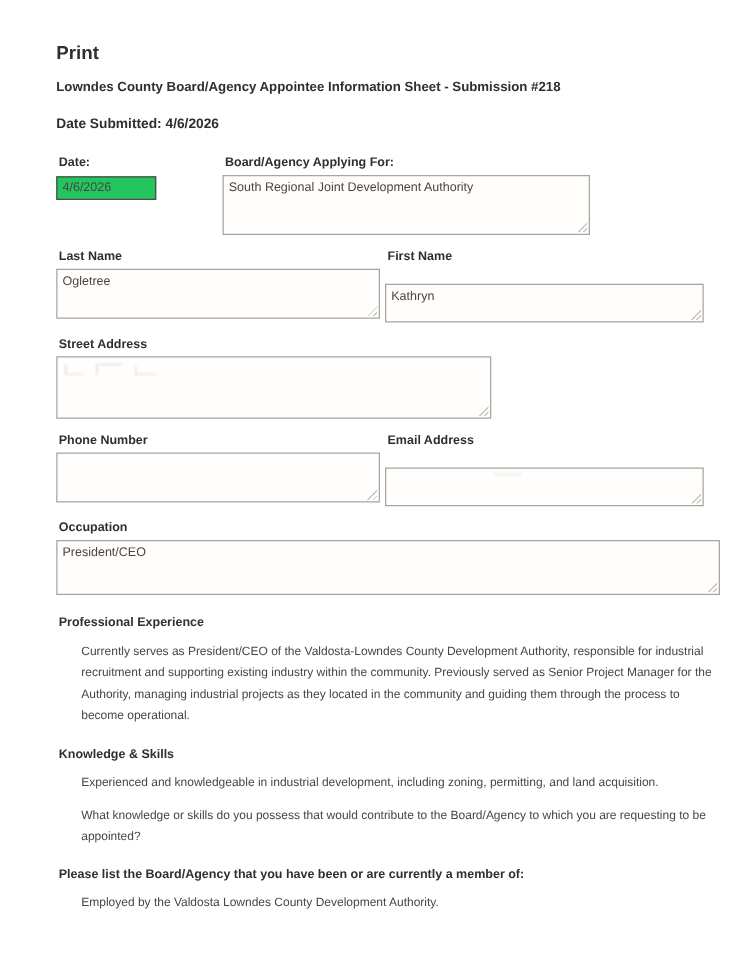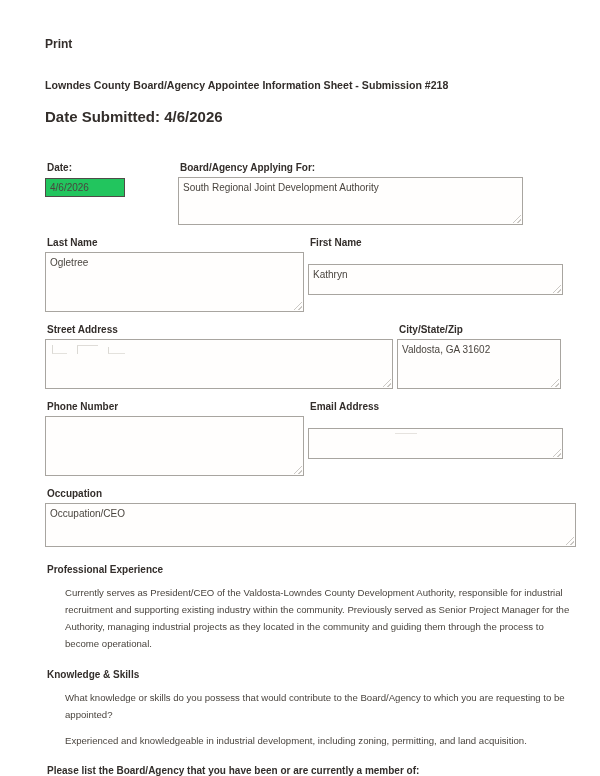--- a/index.html
+++ b/index.html
@@ -6,30 +6,30 @@
   body{
     width:600px;height:776px;
     font-family:"Liberation Sans", sans-serif;
     color:#3b3531;
     position:relative;
     overflow:hidden;
   }
   .page{padding:34px 24px 0 45px;}
 
   .print-link{
-    font-weight:bold;font-size:12px;color:#332e2b;
-    margin-bottom:28px;cursor:pointer;display:inline-block;
+    font-weight:bold;font-size:15px;color:#332e2b;
+    margin-bottom:13px;cursor:pointer;display:inline-block;
   }
   .page-title{
     font-size:10.6px;font-weight:bold;color:#332e2b;
     margin:0 0 17px 0;
   }
   .date-submitted{
-    font-size:15px;font-weight:bold;color:#332e2b;
-    margin-bottom:37px;
+    font-size:11px;font-weight:bold;color:#332e2b;
+    margin-bottom:20px;
   }
 
   .f-label{
     display:block;font-size:10px;font-weight:bold;color:#332e2b;
     margin:0 0 4px 2px;white-space:nowrap;
   }
   .row{display:flex;align-items:flex-start;margin-bottom:12px;}
 
   .box{
     position:relative;box-sizing:border-box;
@@ -46,26 +46,26 @@
   }
 
   
   .col-date{width:133px;flex:none;}
   .date-input{
     box-sizing:border-box;width:80px;height:19px;
     border:1.5px solid #4f4b47;background:#22c55e;
     font-family:"Liberation Sans",sans-serif;font-size:10px;color:#4a453f;
     padding:1px 4px;margin-top:1px;outline:none;
   }
-  .box-board{width:345px;height:48px;}
+  .box-board{width:294px;height:48px;}
 
   
   .col-l{width:259px;flex:none;margin-right:4px;}
   .col-r{width:255px;flex:none;}
-  .box-half-l{width:259px;height:60px;}
+  .box-half-l{width:259px;height:40px;}
   .box-half-r{width:255px;height:31px;margin-top:16px;}
 
   
   .col-street{width:348px;flex:none;margin-right:4px;}
   .col-city{width:164px;flex:none;}
   .box-street{width:348px;height:50px;}
   .box-city{width:164px;height:50px;}
 
   
   .box-occupation{width:531px;height:44px;}
@@ -141,27 +141,20 @@
       <label class="f-label">Street Address</label>
       <div class="box box-street">
         <span class="redact">
             <i></i>
             <i></i>
             <i></i>
           </span>
         <span class="grip"></span>
       </div>
     </div>
-    <div class="col-city">
-      <label class="f-label">City/State/Zip</label>
-      <div class="box box-city">
-        <span class="val">Valdosta, GA 31602</span>
-        <span class="grip"></span>
-      </div>
-    </div>
   </div>
 
   
   <div class="row">
     <div class="col-l">
       <label class="f-label">Phone Number</label>
       <div class="box box-half-l">
         <span class="val"></span>
         <span class="grip"></span>
       </div>
@@ -175,31 +168,32 @@
         <span class="grip"></span>
       </div>
     </div>
   </div>
 
   
   <div class="row">
     <div>
       <label class="f-label">Occupation</label>
       <div class="box box-occupation">
-        <span class="val">Occupation/CEO</span>
+        <span class="val">President/CEO</span>
         <span class="grip"></span>
       </div>
     </div>
   </div>
 
   
   <h2 class="sec-heading">Professional Experience</h2>
   <p class="body-text">Currently serves as President/CEO of the Valdosta-Lowndes County Development Authority, responsible for industrial recruitment and supporting existing industry within the community. Previously served as Senior Project Manager for the Authority, managing industrial projects as they located in the community and guiding them through the process to become operational.</p>
 
   
   <h2 class="sec-heading">Knowledge &amp; Skills</h2>
+  <p class="body-text">Experienced and knowledgeable in industrial development, including zoning, permitting, and land acquisition.</p>
   <p class="body-text">What knowledge or skills do you possess that would contribute to the Board/Agency to which you are requesting to be appointed?</p>
-  <p class="body-text">Experienced and knowledgeable in industrial development, including zoning, permitting, and land acquisition.</p>
 
   
   <h2 class="member-heading">Please list the Board/Agency that you have been or are currently a member of:</h2>
+  <p class="body-text">Employed by the Valdosta Lowndes County Development Authority.</p>
 
 </div>
 
 </body></html>

